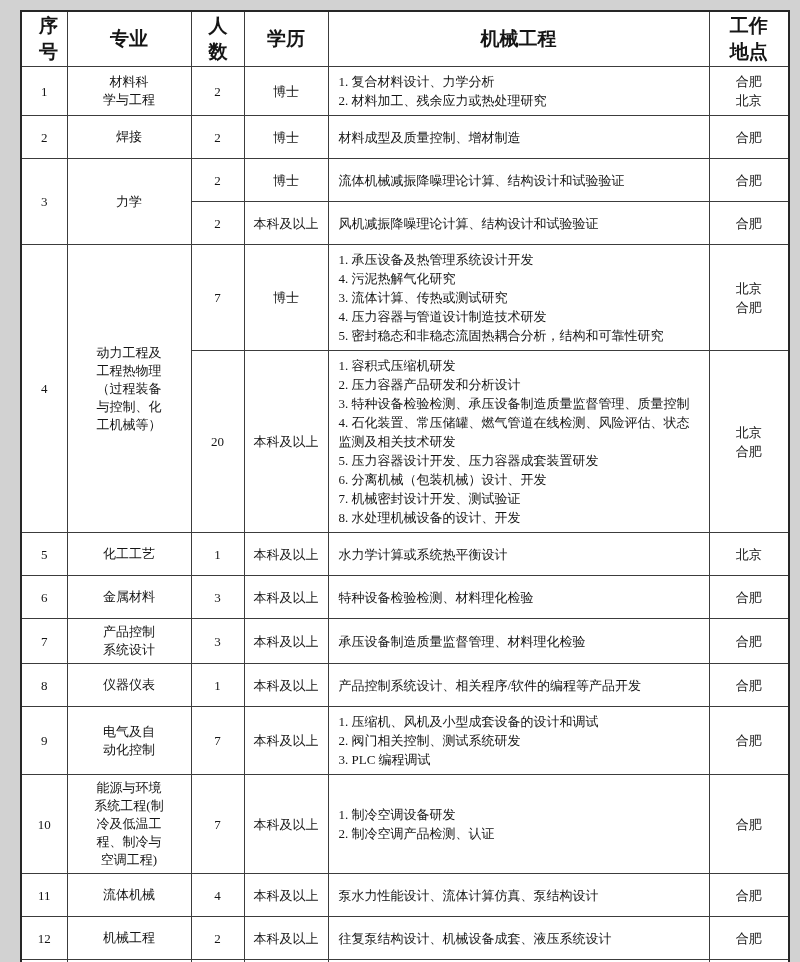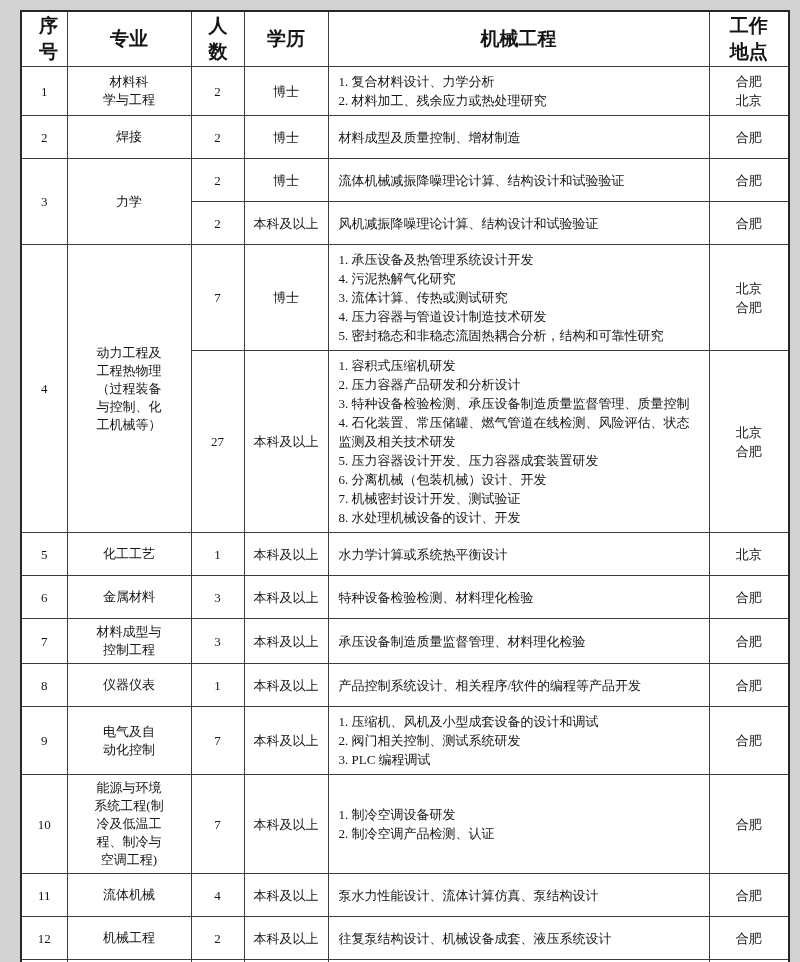--- a/index.html
+++ b/index.html
@@ -144,21 +144,21 @@
             <div class="duty-line">3. 流体计算、传热或测试研究</div>
             <div class="duty-line">4. 压力容器与管道设计制造技术研发</div>
             <div class="duty-line">5. 密封稳态和非稳态流固热耦合分析，结构和可靠性研究</div>
           </td>
           <td class="center">
             <div class="loc-line">北京</div>
             <div class="loc-line">合肥</div>
           </td>
         </tr>
         <tr>
-          <td class="center">27</td>
+          <td class="center">20</td>
           <td class="center">本科及以上</td>
           <td class="duties-cell">
             <div class="duty-line">1. 容积式压缩机研发</div>
             <div class="duty-line">2. 压力容器产品研发和分析设计</div>
             <div class="duty-line">3. 特种设备检验检测、承压设备制造质量监督管理、质量控制</div>
             <div class="duty-line">4. 石化装置、常压储罐、燃气管道在线检测、风险评估、状态监测及相关技术研发</div>
             <div class="duty-line">5. 压力容器设计开发、压力容器成套装置研发</div>
             <div class="duty-line">6. 分离机械（包装机械）设计、开发</div>
             <div class="duty-line">7. 机械密封设计开发、测试验证</div>
             <div class="duty-line">8. 水处理机械设备的设计、开发</div>
@@ -187,21 +187,21 @@
           <td class="center">本科及以上</td>
           <td class="duties-cell">
             <div class="duty-line">特种设备检验检测、材料理化检验</div>
           </td>
           <td class="center">
             <div class="loc-line">合肥</div>
           </td>
         </tr>
         <tr>
           <td class="center">7</td>
-          <td class="center major-cell">材料成型与控制工程</td>
+          <td class="center major-cell">产品控制系统设计</td>
           <td class="center">3</td>
           <td class="center">本科及以上</td>
           <td class="duties-cell">
             <div class="duty-line">承压设备制造质量监督管理、材料理化检验</div>
           </td>
           <td class="center">
             <div class="loc-line">合肥</div>
           </td>
         </tr>
         <tr>

